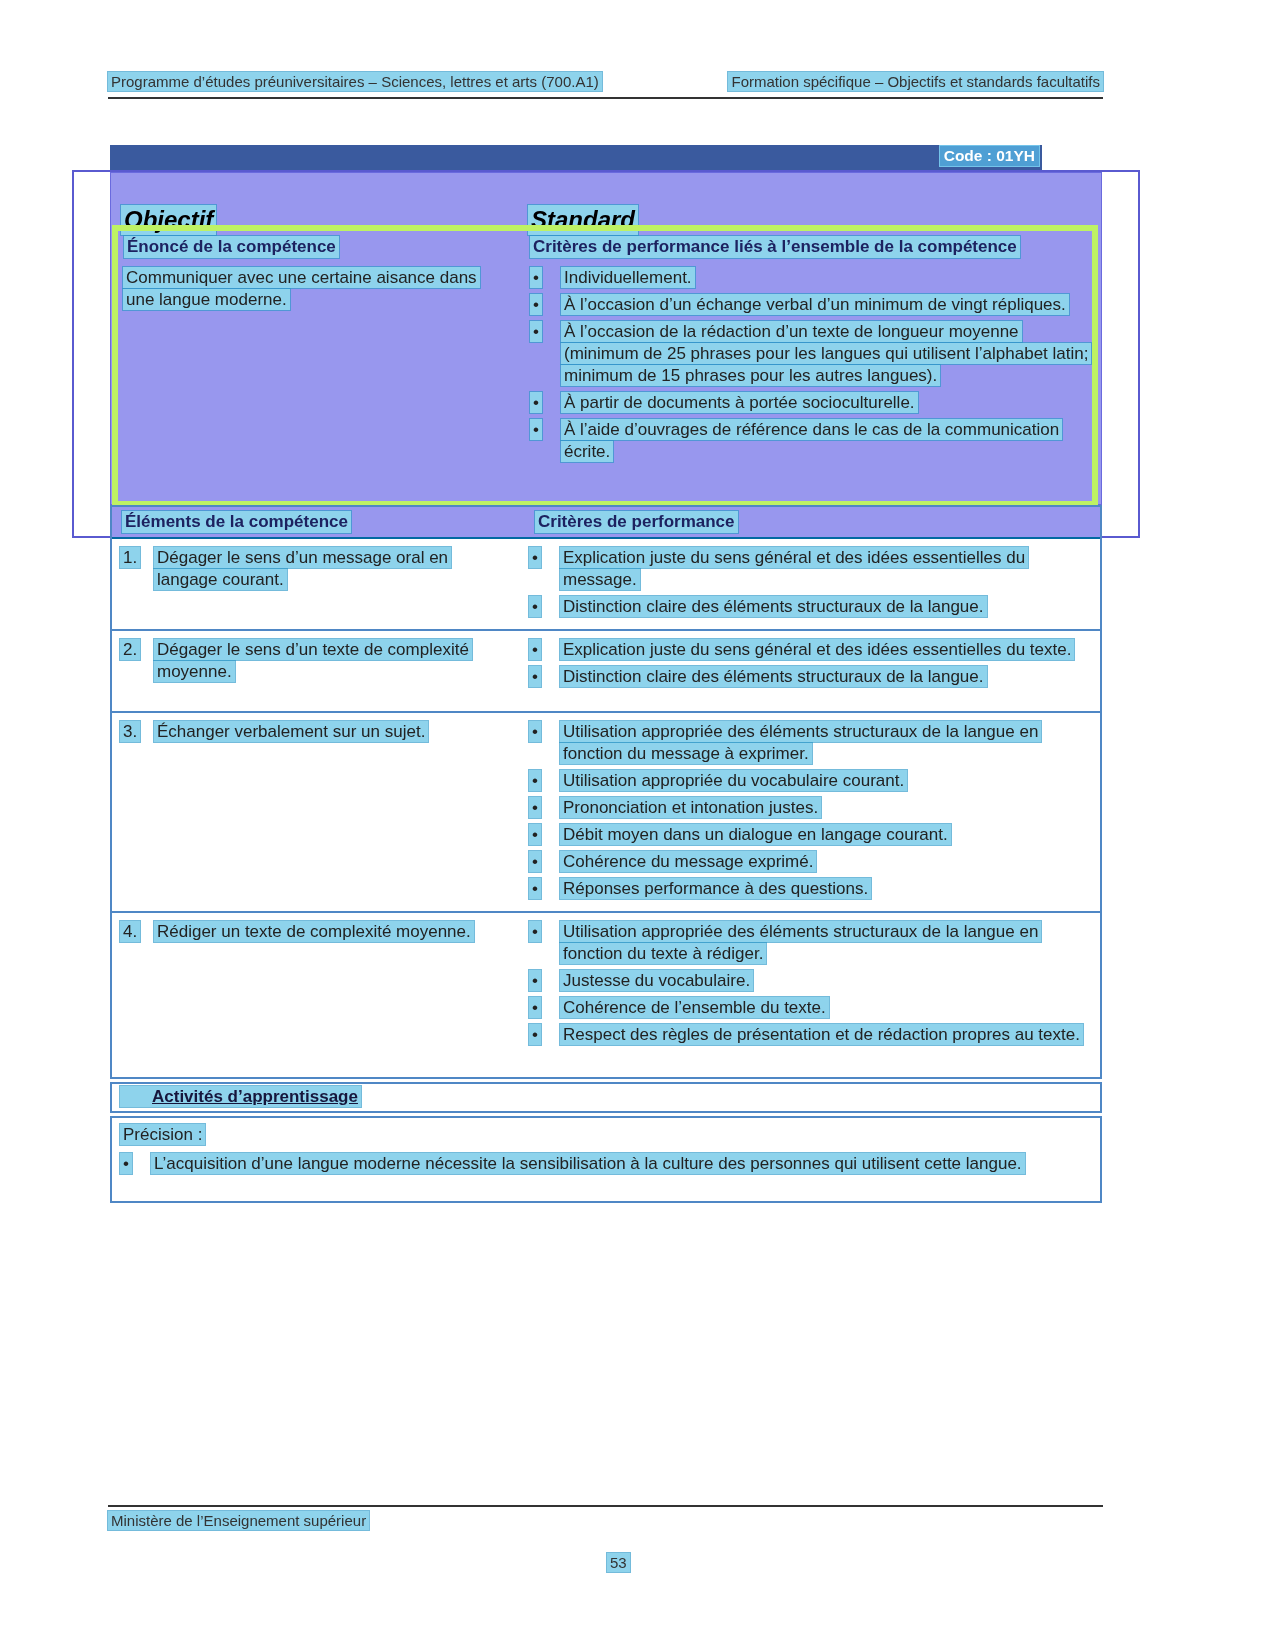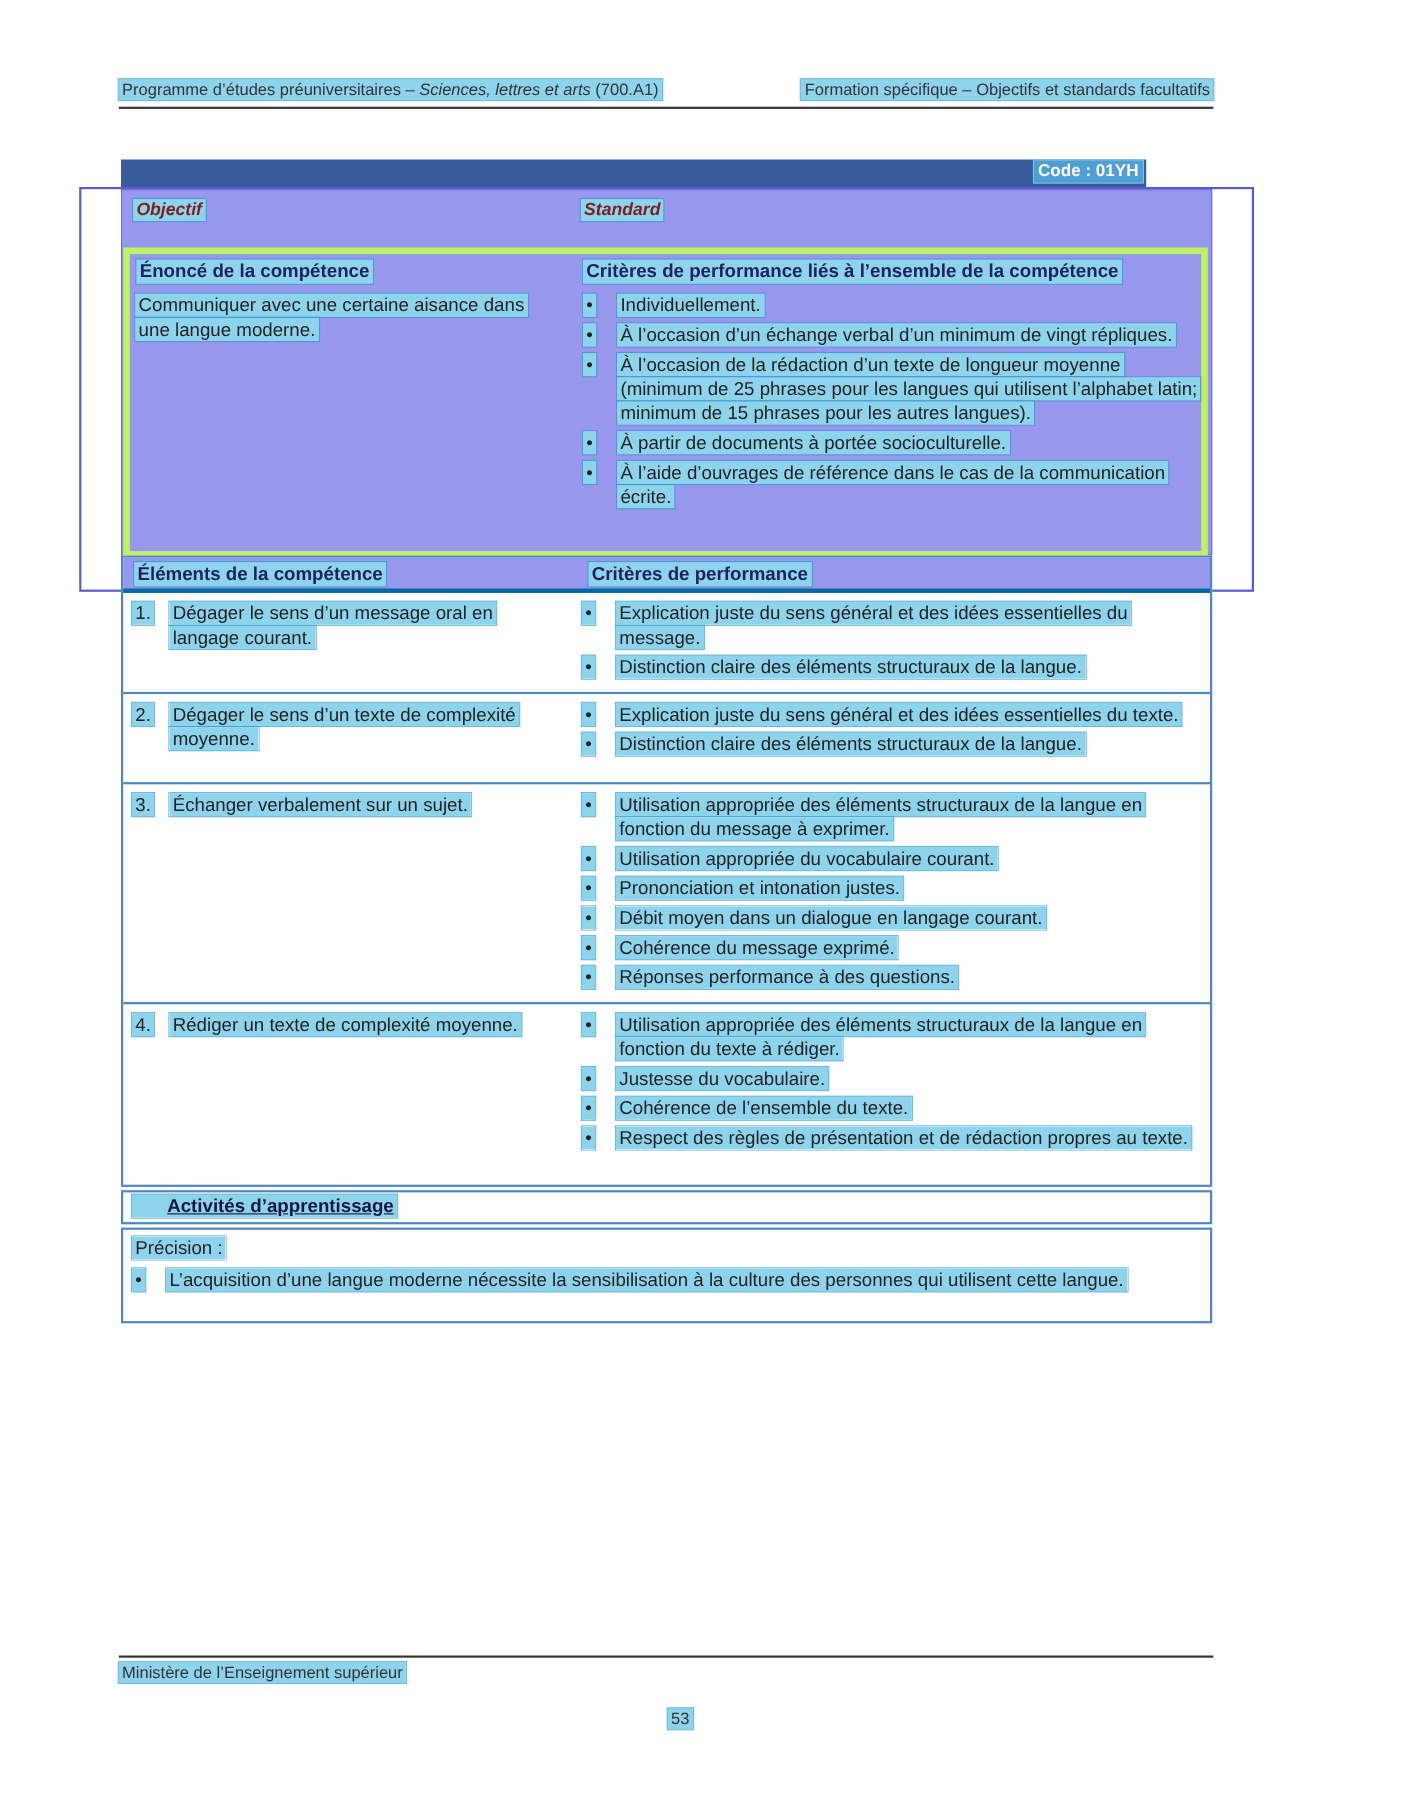--- a/index.html
+++ b/index.html
@@ -9,21 +9,21 @@
     font-family:"Liberation Sans", sans-serif; color:#222222; overflow:hidden;
   }
   
   .hl {
     background:#8ed3ec;
     box-shadow:0 0 0 1px rgba(42,150,200,0.65);
     padding:1px 3px;
     -webkit-box-decoration-break:clone;
     box-decoration-break:clone;
   }
-  .it { font-style:italic; }
+  .it { }
 
   
   .doc-header {
     position:absolute; left:108px; top:72px; width:995px;
     display:flex; justify-content:space-between; font-size:15px; color:#333333;
   }
   .header-rule { position:absolute; left:108px; top:97px; width:995px; height:2px; background:#333333; }
   .footer-rule { position:absolute; left:108px; top:1505px; width:995px; height:2px; background:#333333; }
   .doc-footer { position:absolute; left:108px; top:1512px; width:995px; font-size:15px; color:#333333; }
   .footer-page { position:absolute; left:499px; top:0;margin-top:41px; }
@@ -33,39 +33,39 @@
   .code-text {
     position:absolute; right:3px; top:1px; color:#ffffff; font-weight:bold; font-size:15.5px;
     background:#4f9fd4; box-shadow:0 0 0 1px #74c4ea; padding:1px 4px;
   }
 
   
   .annot-outline { position:absolute; left:72px; top:170px; width:1068px; height:368px; border:2px solid #5a5ad0; pointer-events:none; }
 
   
   .table1 { position:absolute; left:110px; top:172px; width:992px; height:333px; background:#9897ee; border:1px solid #6a6ade; }
-  .big-head { font-size:16px; font-weight:bold; font-style:italic; color:#7f1d1d; }
+  .big-head { font-size:24px; font-weight:bold; font-style:italic; color:#000000;margin-top:24px; }
   .t1c1 { position:absolute; left:10px; top:8px; }
   .t1c2 { position:absolute; left:417px; top:8px; }
   .sec-head { font-weight:bold; font-size:17px; color:#1d2260; }
 
   .red-box { position:absolute; left:1px; top:52px; width:986px; height:282px; border:6px solid #bef264; }
   .rb-c1h { position:absolute; left:6px; top:5px; }
   .rb-c2h { position:absolute; left:412px; top:5px; }
   .enonce-body { position:absolute; left:5px; top:36px; width:378px; font-size:17px; line-height:22px; }
   .rb-list { position:absolute; left:412px; top:36px; width:566px; }
 
   
   .bullet-row { display:flex; align-items:flex-start; margin-bottom:5px; font-size:17px; line-height:22px; }
   .bullet { flex:0 0 31px; }
   .btext { flex:1; max-width:548px; }
 
   
   .table2 { position:absolute; left:110px; top:505px; width:992px; border:2px solid #4f87c5; background:#ffffff; }
-  .t2-head { position:relative; height:32px; background:#9897ee; border-bottom:4px solid #0369a1; }
+  .t2-head { position:relative; height:32px; background:#9897ee; border-bottom:2px solid #0369a1; }
   .t2h1 { position:absolute; left:10px; top:4px; }
   .t2h2 { position:absolute; left:423px; top:4px; }
   .el-row { display:flex; border-bottom:2px solid #4f87c5; padding:8px 0 6px 0; }
   .el-row:last-child { border-bottom:none; }
   .el-left { flex:0 0 417px; display:flex; padding-left:8px; font-size:17px; line-height:22px; }
   .el-num { flex:0 0 34px; }
   .el-text { width:356px; }
   .el-right { flex:1; padding-right:4px; }
   .el-row-1 { min-height:84px; }
   .el-row-2 { min-height:82px; }

